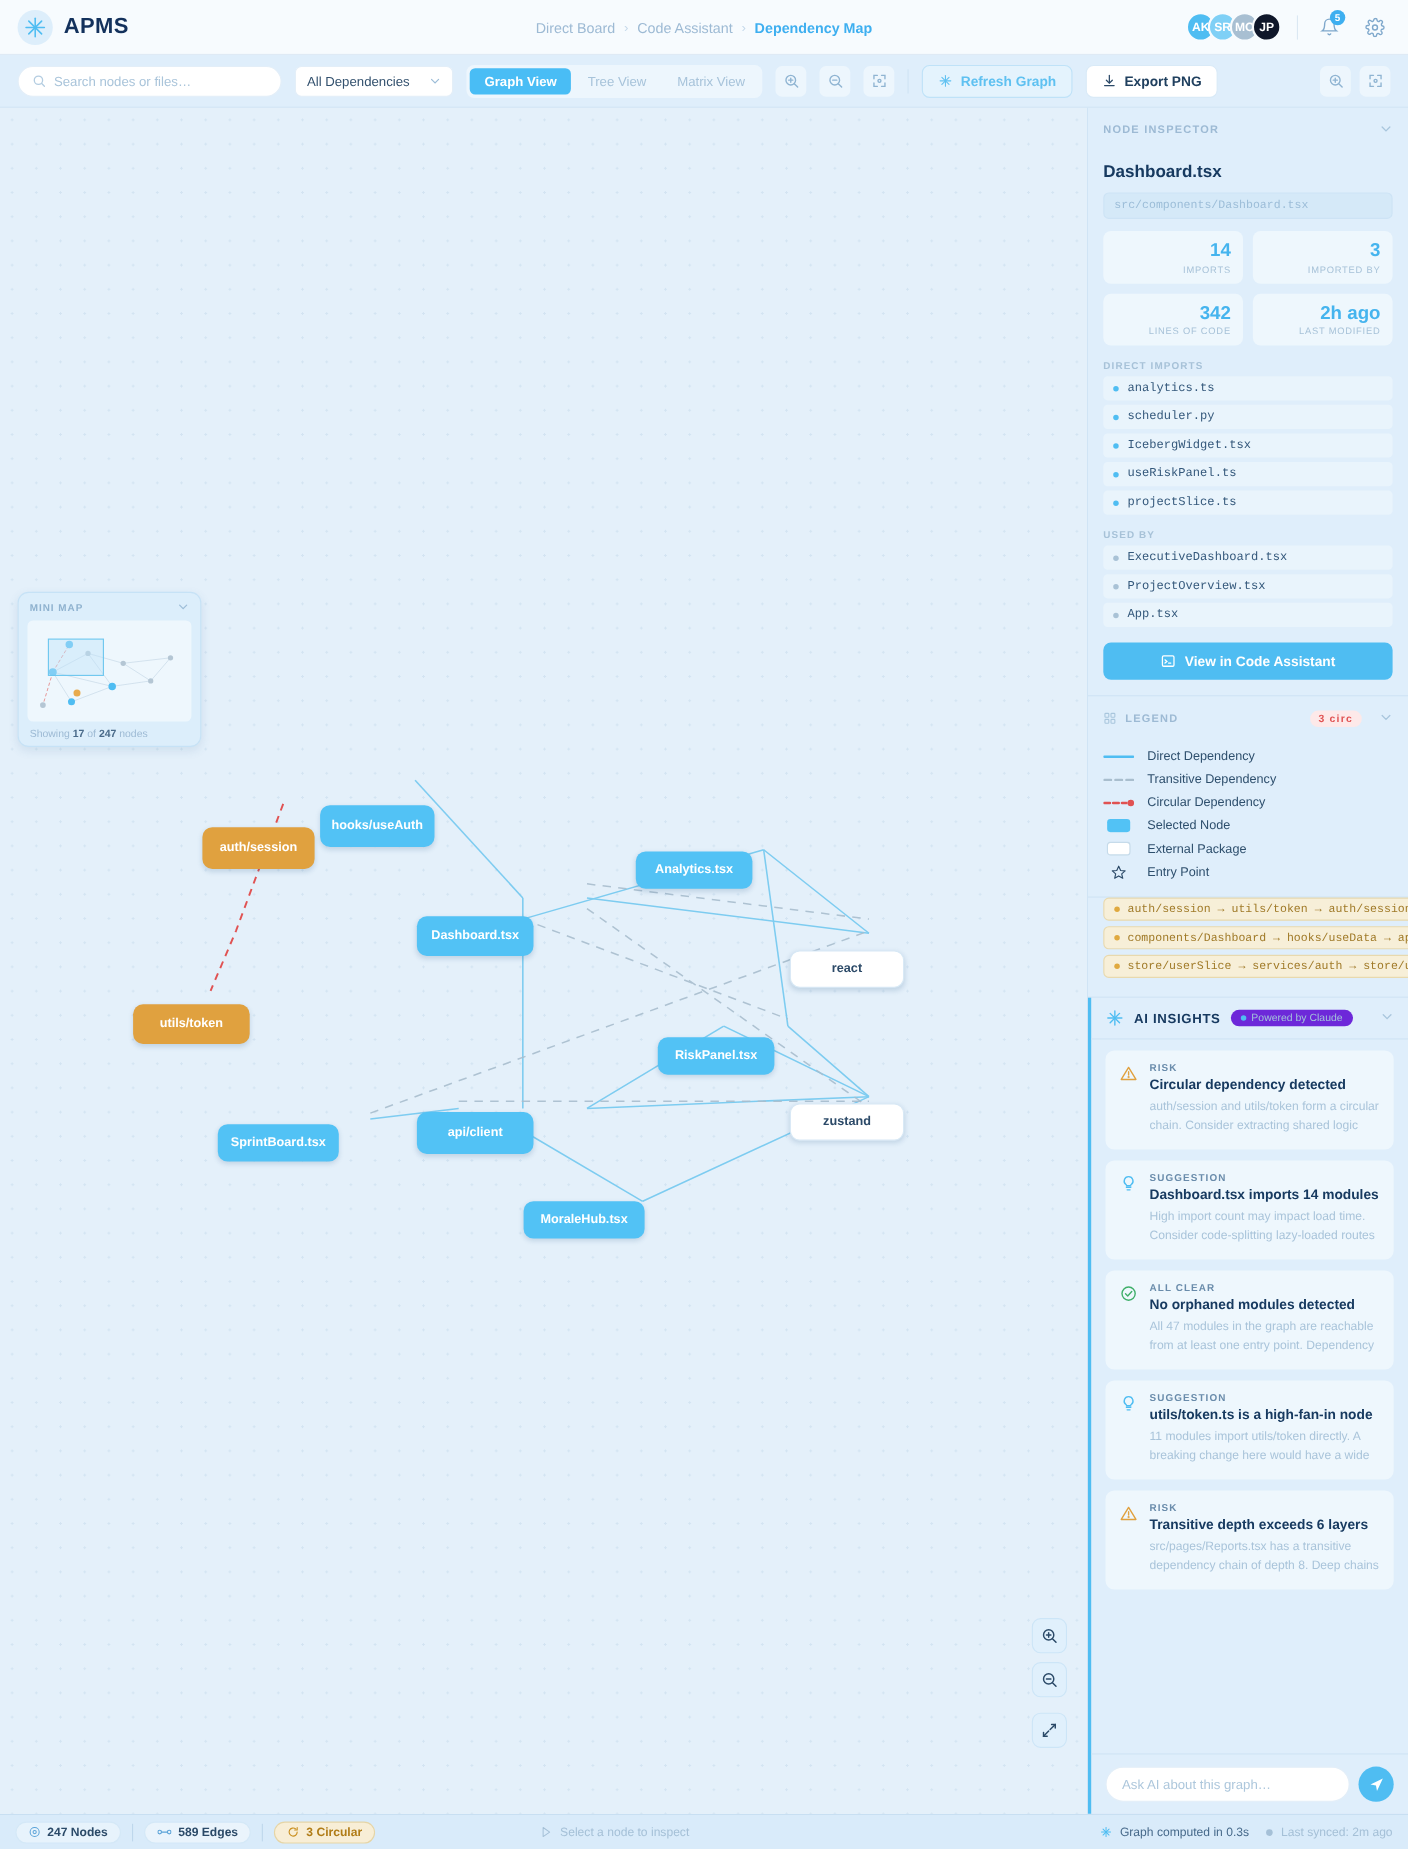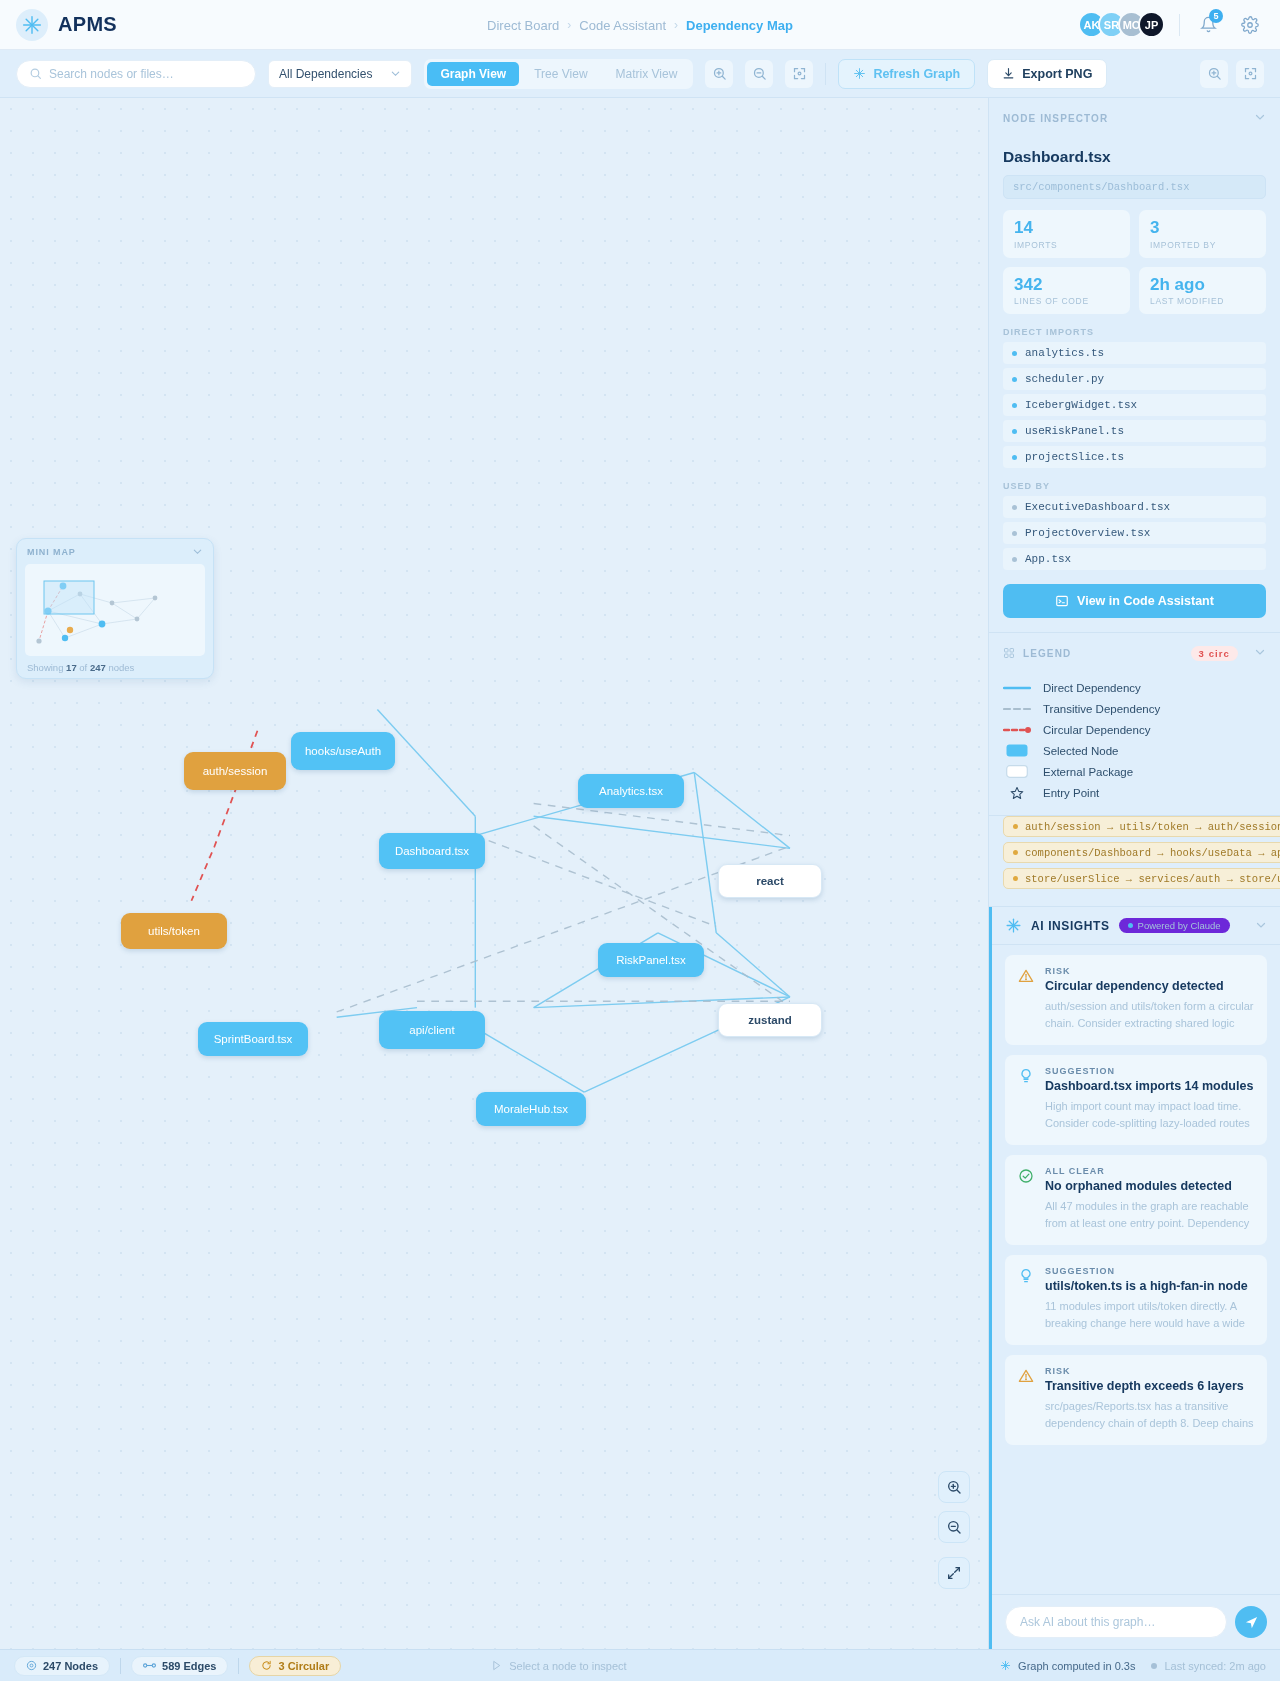--- a/index.html
+++ b/index.html
@@ -109,34 +109,34 @@
   
   .canvas {
     position: relative; flex: 1 1 auto; overflow: hidden;
     background-color: #e4f0fa;
     background-image: radial-gradient(#d3e4f2 1.1px, transparent 1.1px);
     background-size: 22px 22px;
   }
   .graph-svg { position: absolute; inset: 0; width: 100%; height: 100%; }
   .gnode {
     position: absolute; transform: translate(-50%,-50%);
-    border-radius: 9px; font-size: 11.5px; font-weight: normal; color: #fff;
+    border-radius: 9px; font-size: 11.5px; font-weight: bold; color: #fff;
     display: flex; align-items: center; justify-content: center;
     white-space: nowrap; cursor: pointer;
     box-shadow: 0 2px 5px rgba(40,90,140,.18);
   }
   .gnode.blue { background: #52c2f5; }
   .gnode.orange { background: #e0a13f; }
   .gnode.ext {
     background: #fff; color: #2c4a68; border: 1px solid #d7e8f5; font-weight: bold;
   }
 
   
   .minimap {
-    position: absolute; left: 16px; top: 440px; width: 198px;
+    position: absolute; left: 16px; top: 440px; width: 167px;
     background: #dceefb; border: 1px solid #c6e2f6; border-radius: 10px;
     box-shadow: 0 3px 9px rgba(60,110,160,.12); overflow: hidden;
   }
   .minimap-head {
     height: 25px; display: flex; align-items: center; justify-content: space-between;
     padding: 0 10px; font-size: 9px; letter-spacing: .9px; color: #8fb2cf; font-weight: bold;
   }
   .minimap-canvas {
     height: 92px; margin: 0 8px; background: #eef7fd; border-radius: 5px; position: relative;
   }
@@ -168,21 +168,21 @@
     font-size: 10px; font-weight: bold; letter-spacing: 1.1px; color: #9dbad4;
   }
   .section-head .chev { margin-left: auto; color: #a9c6dd; }
   .inspector-body { padding: 10px 14px 14px; }
   .node-title { font-size: 15.5px; font-weight: bold; color: #173a60; margin-bottom: 9px; }
   .path-field {
     height: 24px; background: #d5e9f8; border: 1px solid #cde3f5; border-radius: 5px;
     display: flex; align-items: center; padding: 0 9px;
     font-family: "Liberation Mono", monospace; font-size: 10.5px; color: #9cbdd8;
   }
-  .stat-grid { display: grid; grid-template-columns: 1fr 1fr; gap: 9px; margin-top: 11px; }
+  .stat-grid { display: grid; grid-template-columns: 1fr 1fr; gap: 9px; margin-top: 11px; text-align: right; }
   .stat {
     background: #eef7fd; border-radius: 7px; padding: 8px 11px;
   }
   .stat-val { font-size: 17px; font-weight: bold; color: #45b4ee; line-height: 1.15; }
   .stat-lbl { font-size: 8.5px; letter-spacing: .7px; color: #a7c2d8; margin-top: 2px; }
   .sub-head {
     font-size: 9px; font-weight: bold; letter-spacing: 1px; color: #a7c2d8;
     margin: 13px 0 5px;
   }
   .dep-row {

